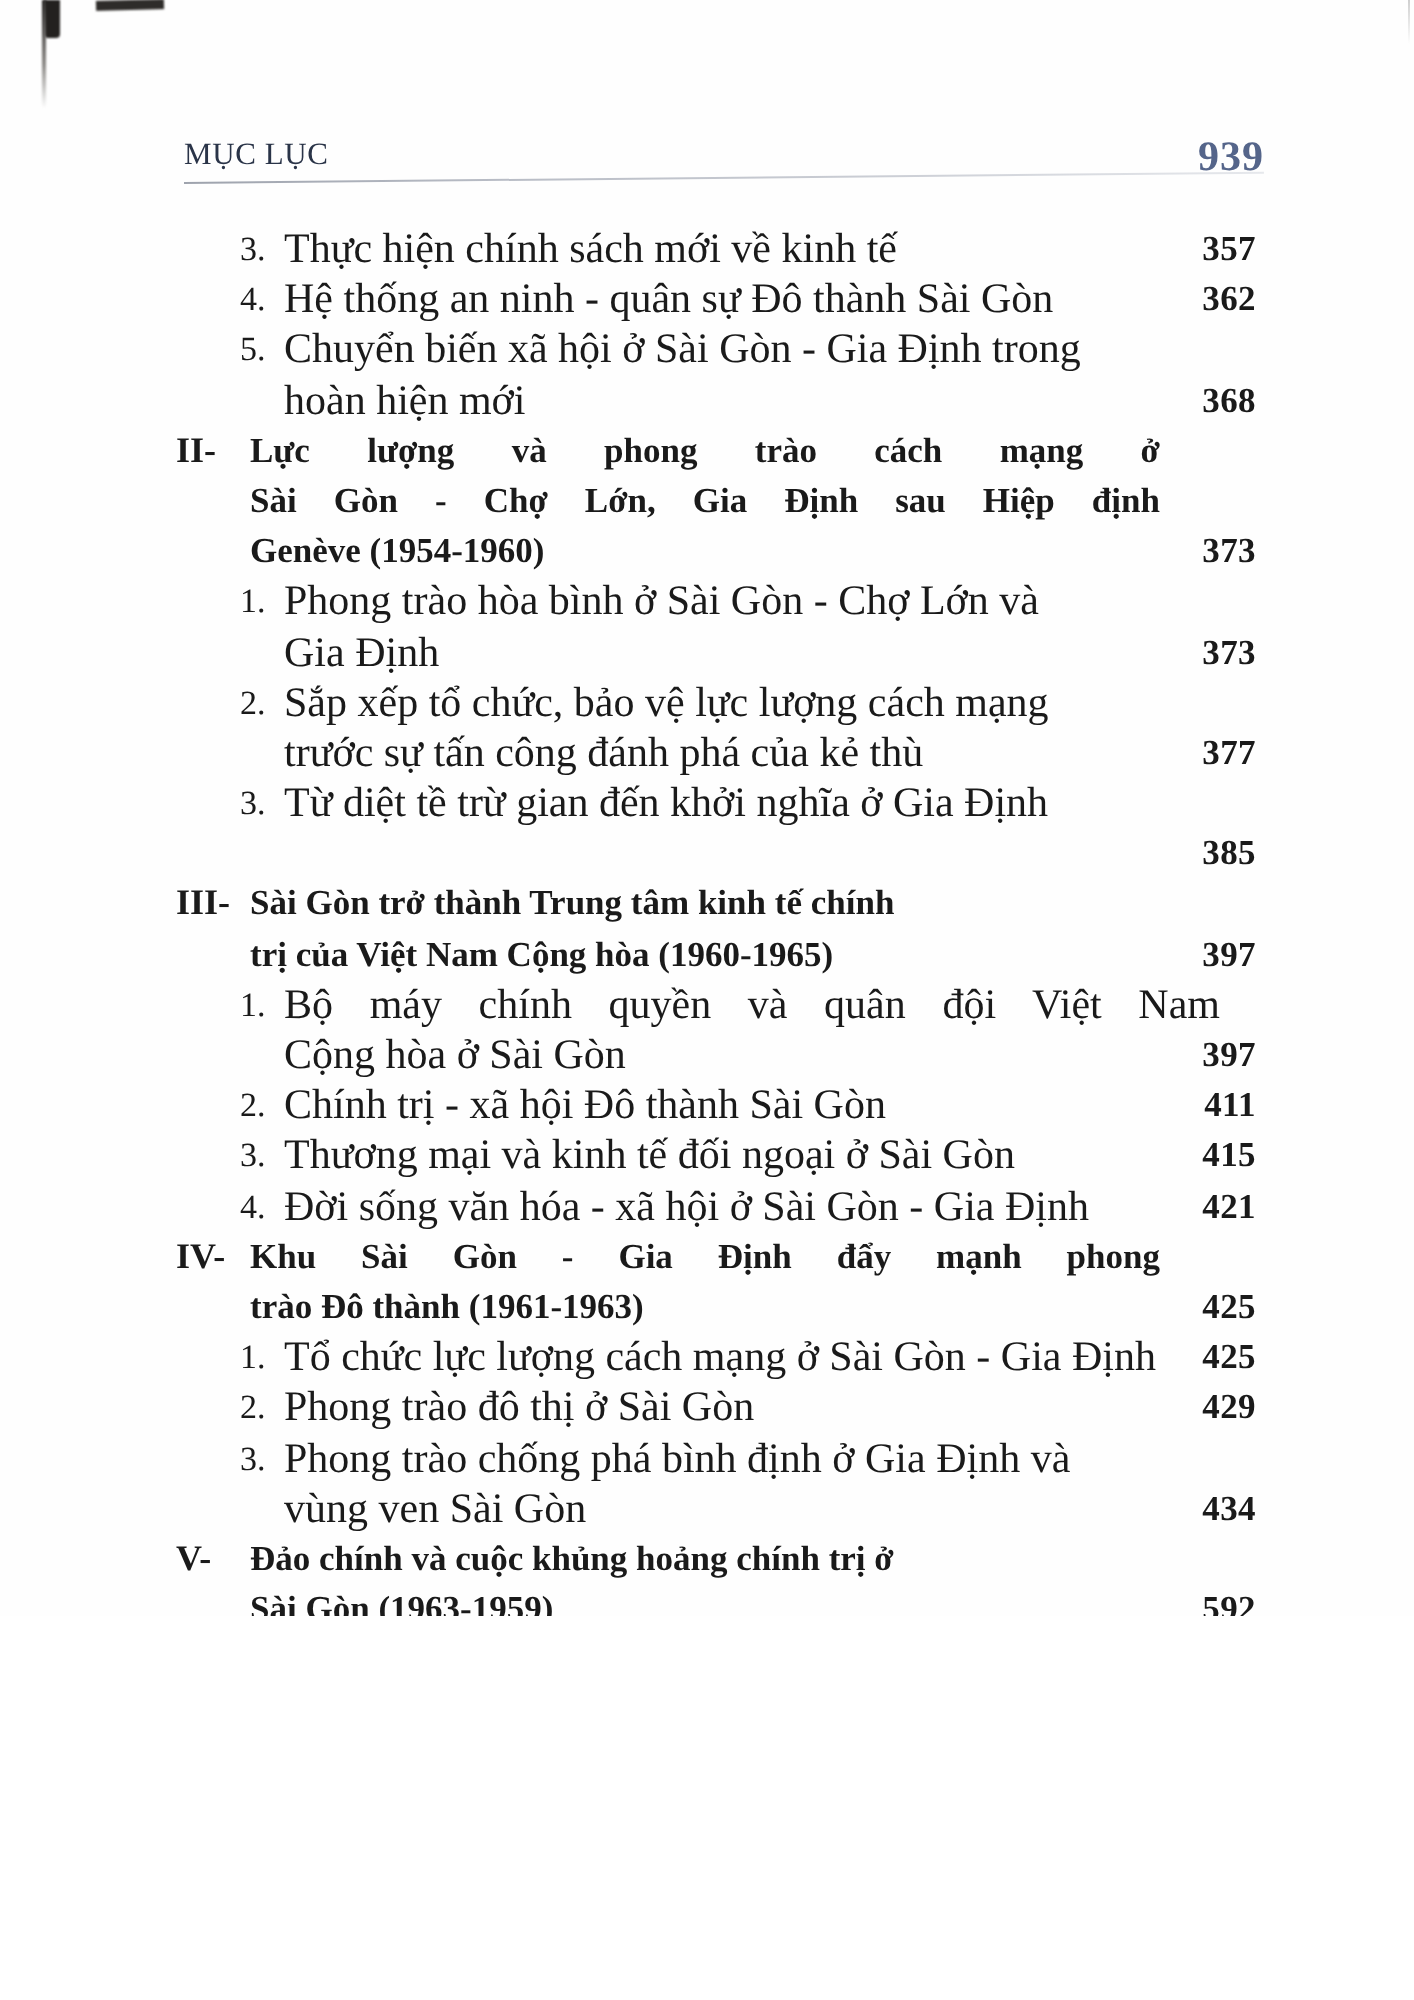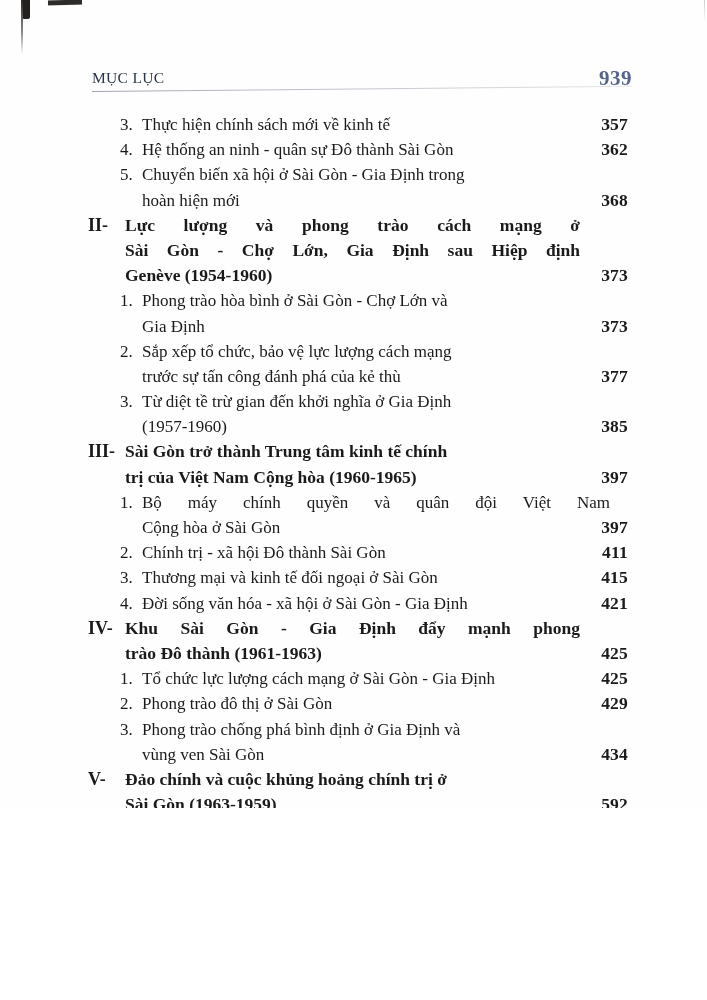--- a/index.html
+++ b/index.html
@@ -148,21 +148,21 @@
   .sub .marker {
     position: absolute;
     left: 32px;
     top: 0;
     font-size: 17px;
   }
   .sub .txt {
     position: absolute;
     left: 54px;
     top: 0;
-    font-size: 17px;
+    font-size: 21px;
     width: 468px;
     white-space: normal;
   }
   .sub .txt.justify {
     text-align: justify;
     text-align-last: justify;
   }
 
   .pageno {
     position: absolute;
@@ -261,21 +261,20 @@
           <span class="txt">trước sự tấn công đánh phá của kẻ thù</span>
           <span class="pageno">377</span>
         </div>
       </div>
       <div class="entry sub">
         <div class="line">
           <span class="marker">3.</span>
           <span class="txt">Từ diệt tề trừ gian đến khởi nghĩa ở Gia Định</span>
         </div>
         <div class="line">
-          <span class="txt">(1957-1960)</span>
           <span class="pageno">385</span>
         </div>
       </div>
       <div class="entry sec">
         <div class="line">
           <span class="marker">III-</span>
           <span class="txt">Sài Gòn trở thành Trung tâm kinh tế chính</span>
         </div>
         <div class="line">
           <span class="txt">trị của Việt Nam Cộng hòa (1960-1965)</span>

